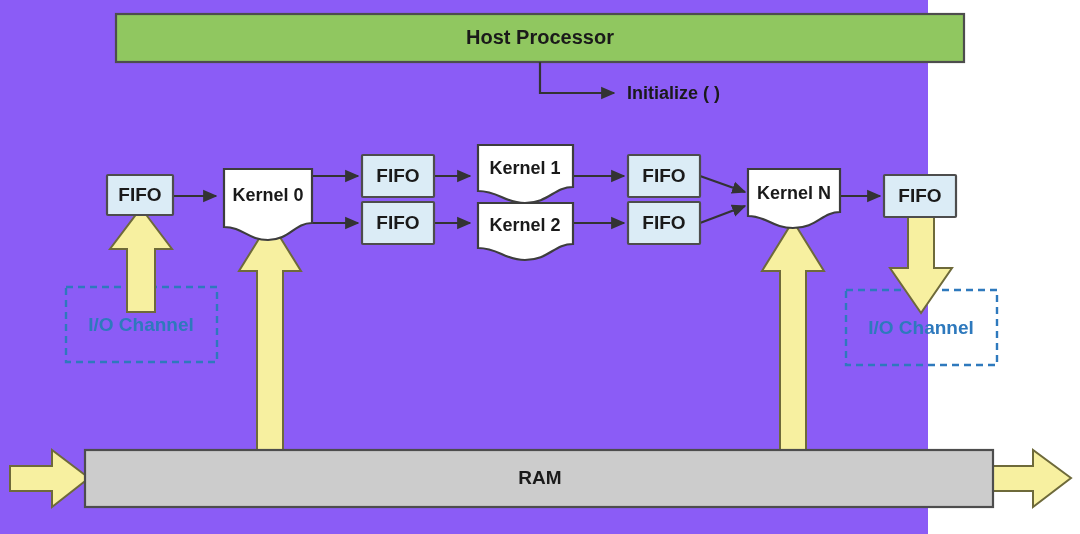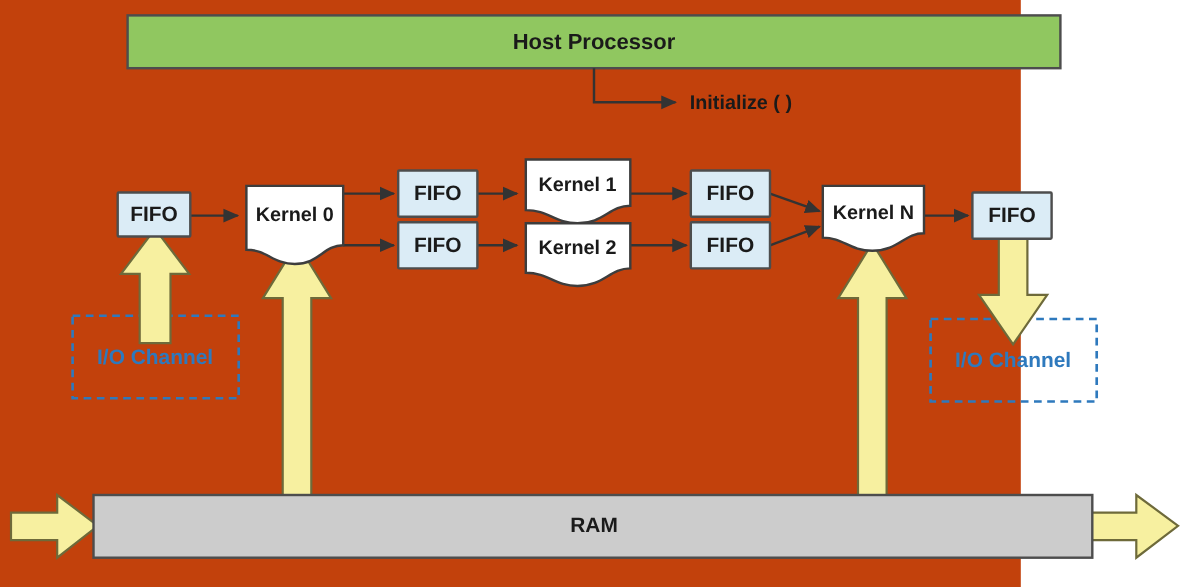--- a/index.html
+++ b/index.html
@@ -10,21 +10,21 @@
   body {
     width: 1080px;
     height: 534px;
     overflow: hidden;
     font-family: "Liberation Sans", sans-serif;
   }
   #diagram-root {
     position: relative;
     width: 928px;
     height: 534px;
-    background: #c2410c;
+    background: #8b5cf6;
   }
   svg#dataflow-svg {
     display: block;
     width: 1080px;
     height: 534px;
   }
   .blk-text {
     font-family: "Liberation Sans", sans-serif;
     font-weight: bold;
     text-anchor: middle;

